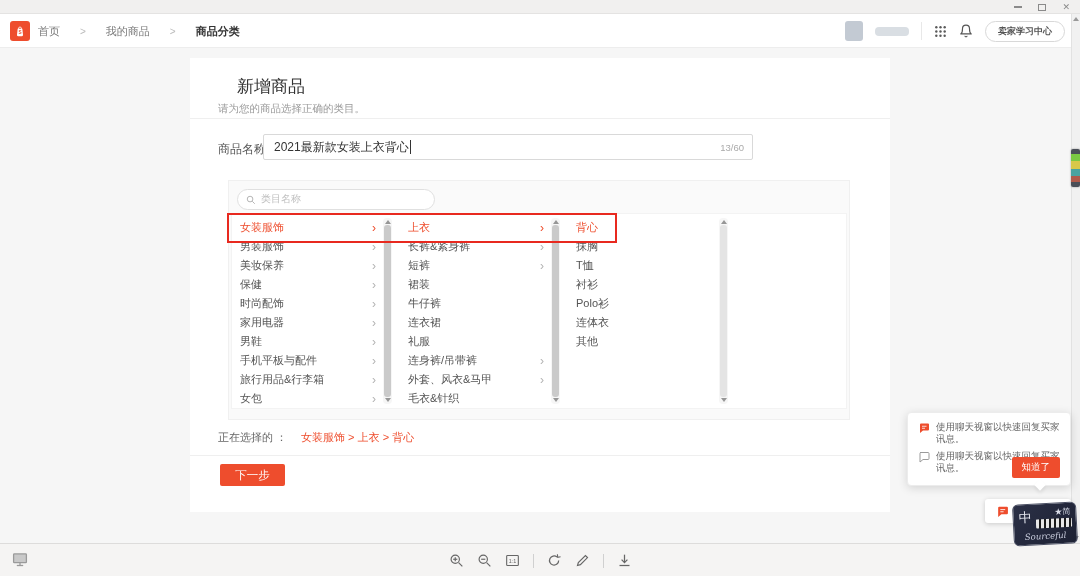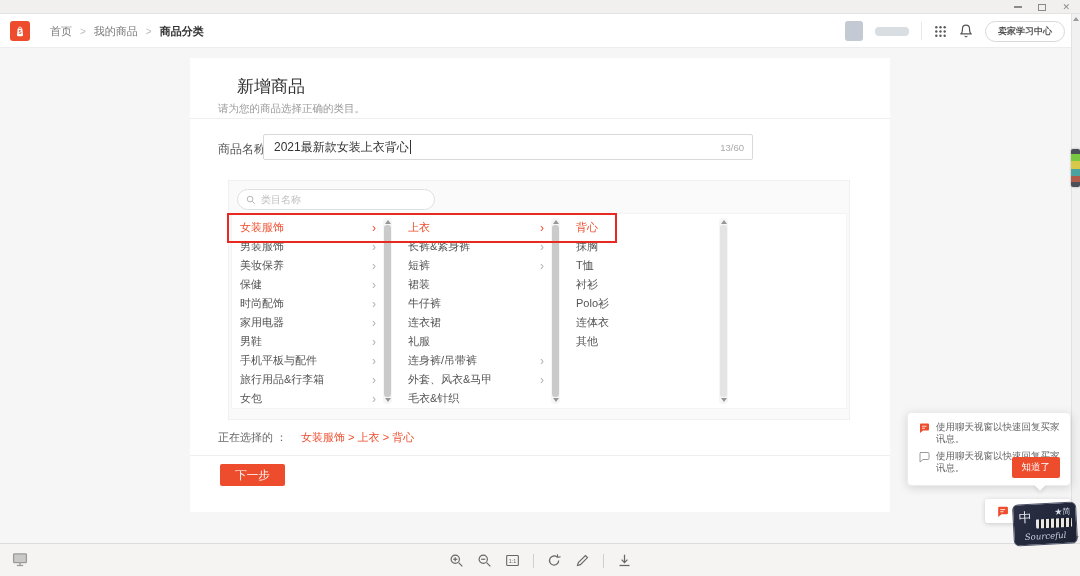--- a/index.html
+++ b/index.html
@@ -15,21 +15,21 @@
 
   .bottombar { position: absolute; left: 0; right: 0; bottom: 0; height: 33px; background: #f5f4f3; border-top: 1px solid #dddcdb; }
   .bb-left { position: absolute; left: 12px; top: 8px; }
   .bb-center { position: absolute; left: 0; right: 0; top: 0; height: 33px; display: flex; align-items: center; justify-content: center; gap: 13px; }
   .bb-sep { width: 1px; height: 14px; background: #d0d0d0; }
   .tool-icon { display: inline-flex; align-items: center; justify-content: center; cursor: pointer; }
 
   
   .navbar { position: absolute; top: 14px; left: 0; right: 9px; height: 34px; background: #fff; border-bottom: 1px solid #ededed; }
   .logo { position: absolute; left: 10px; top: 7px; width: 20px; height: 20px; background: #ee4d2d; border-radius: 3px; display: flex; align-items: center; justify-content: center; }
-  .breadcrumb { position: absolute; left: 50px; top: 0; height: 34px; display: flex; align-items: center; gap: 8px; font-size: 11px; color: #777; justify-content: space-between; }
+  .breadcrumb { position: absolute; left: 38px; top: 0; height: 34px; display: flex; align-items: center; gap: 20px; font-size: 11px; color: #777; justify-content: space-between; }
   .breadcrumb .sep { color: #bbb; font-size: 10px; }
   .breadcrumb .current { color: #333; font-weight: bold; }
   .nav-right { position: absolute; right: 6px; top: 0; height: 34px; display: flex; align-items: center; gap: 12px; }
   .avatar-blob { width: 18px; height: 20px; background: #c3cad3; border-radius: 3px; }
   .name-blob { width: 34px; height: 9px; background: #d9dee3; border-radius: 4px; }
   .nav-divider { width: 1px; height: 18px; background: #e8e8e8; }
   .pill-btn { height: 21px; padding: 0 12px; border: 1px solid #d8d8d8; border-radius: 11px; background: #fff; font-size: 9px; color: #555; display: flex; align-items: center; cursor: pointer; font-weight: bold; }
 
   
   .page-bg { position: absolute; top: 48px; left: 0; right: 9px; bottom: 33px; background: #f6f6f6; }
@@ -38,21 +38,21 @@
   .card-subtitle { position: absolute; left: 28px; top: 44px; font-size: 10.5px; color: #9a9a9a; }
   .card-divider1 { position: absolute; left: 0; right: 0; top: 60px; height: 1px; background: #efefef; }
   .name-label { position: absolute; left: 28px; top: 83px; font-size: 12px; color: #555; }
   .name-input { position: absolute; left: 73px; top: 76px; width: 490px; height: 26px; border: 1px solid #d9d9d9; border-radius: 2px; background: #fff; display: flex; align-items: center; padding: 0 44px 0 10px; font-size: 12px; color: #333; cursor: text; }
   .caret { display: inline-block; width: 1px; height: 14px; background: #333; margin-left: 1px; }
   .char-counter { position: absolute; right: 8px; top: 7px; font-size: 9.5px; color: #aaa; }
 
   
   .cat-panel { position: absolute; left: 38px; top: 122px; width: 622px; height: 240px; background: #fafafa; border: 1px solid #f0f0f0; }
   .cat-search { position: absolute; left: 8px; top: 8px; width: 198px; height: 21px; border: 1px solid #e0e0e0; border-radius: 11px; background: #fff; display: flex; align-items: center; padding: 0 8px; gap: 5px; }
-  .cat-search input { border: 0; outline: 0; flex: 1; font-size: 10px; color: #666; background: transparent; font-family: Liberation Sans, sans-serif; }
+  .cat-search input { border: 0; outline: 0; flex: 1; font-size: 10px; color: #666; background: transparent; font-family: Liberation Mono, monospace; }
   .cat-search input::placeholder { color: #c0c0c0; }
   .lists-bg { position: absolute; left: 2px; top: 32px; width: 616px; height: 196px; background: #fff; border: 1px solid #f3f3f3; }
   .cat-col { position: absolute; top: 0; height: 194px; padding-top: 4px; }
   .col-rows { position: absolute; left: 0; right: 16px; top: 4px; }
   .cat-row { height: 19px; display: flex; align-items: center; justify-content: space-between; padding: 0 4px 0 8px; font-size: 11px; color: #555; cursor: pointer; white-space: nowrap; }
   .cat-row .cat-arrow { color: #b3b3b3; font-size: 12px; line-height: 1; }
   .cat-row.sel { color: #ee4d2d; }
   .cat-row.sel .cat-arrow { color: #ee4d2d; }
   .col-scroll { position: absolute; right: 4px; top: 4px; bottom: 4px; width: 9px; display: flex; flex-direction: column; background: #f6f6f6; border-radius: 4px; }
   .sb-up { width: 0; height: 0; border-left: 3px solid transparent; border-right: 3px solid transparent; border-bottom: 4px solid #969696; margin: 2px auto 1px; }

